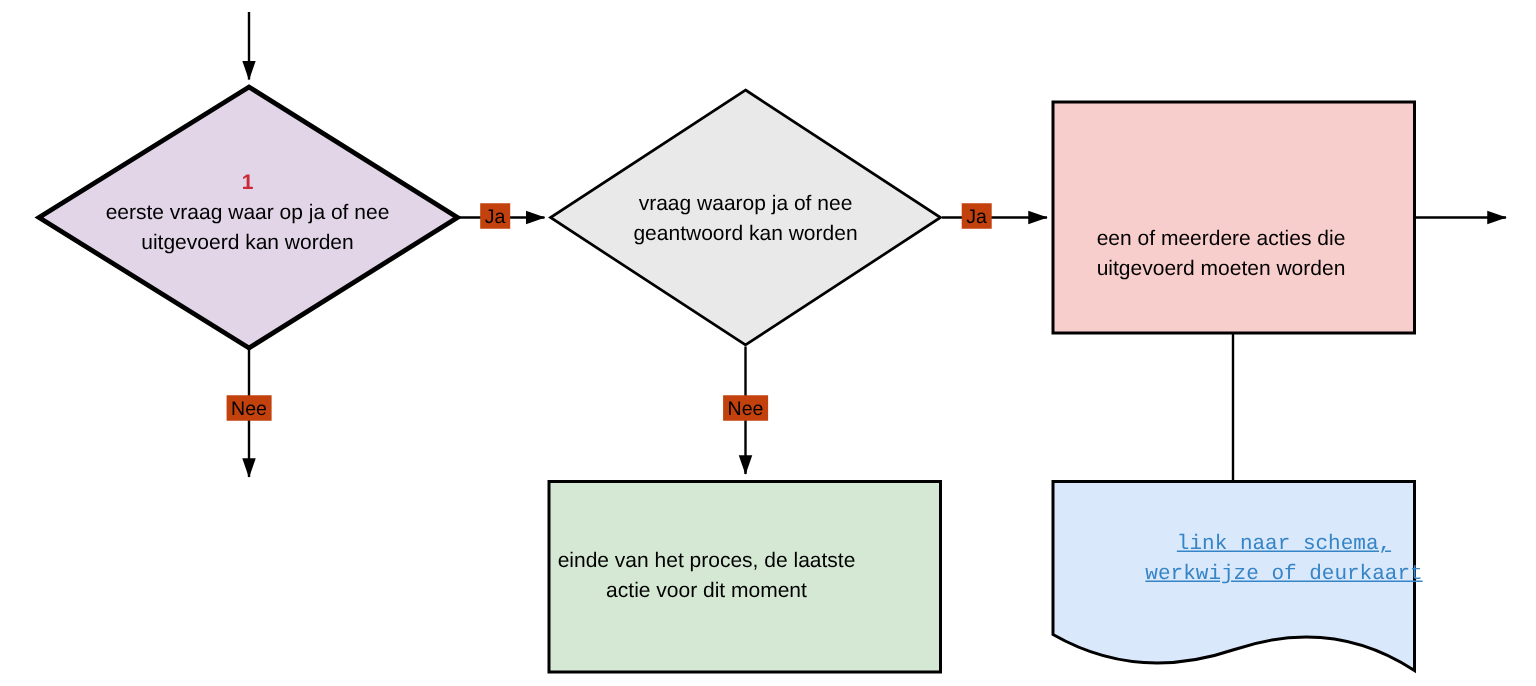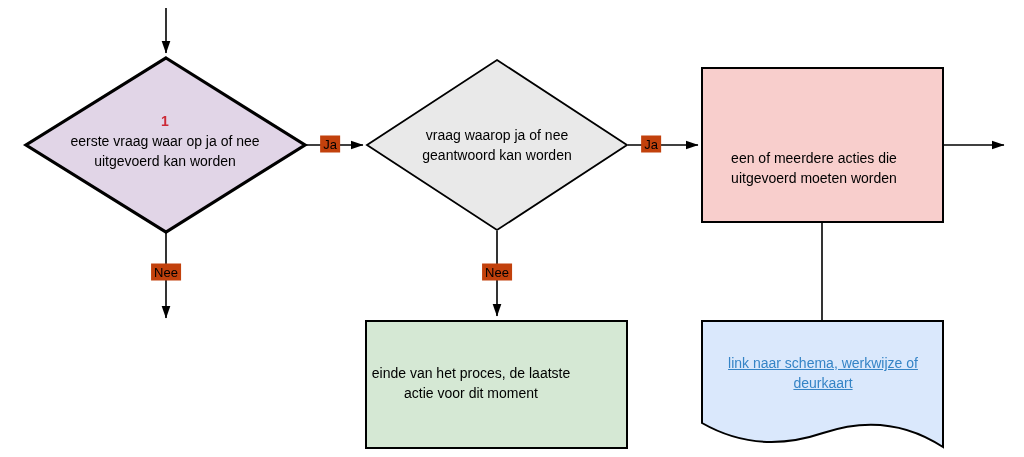--- a/index.html
+++ b/index.html
@@ -78,21 +78,21 @@
     <div class="node-number">1</div>
     <div>eerste vraag waar op ja of nee uitgevoerd kan worden</div>
   </div>
 
   <div class="lbl" style="left:497px; top:145px; width:185px;">vraag waarop ja of nee geantwoord kan worden</div>
 
   <div class="lbl" style="left:814px; top:144px; width:200px;margin-top:24px;">een of meerdere acties die uitgevoerd moeten worden</div>
 
   <div class="lbl" style="left:471px; top:383px; width:228px;">einde van het proces, de laatste actie voor dit moment</div>
 
-  <div class="lbl" style="left:823px; top:373px; width:225px;">
+  <div class="lbl" style="left:856px; top:373px; width:225px;font-family:Liberation Mono, monospace;">
     <span class="doc-link">link naar schema, werkwijze of deurkaart</span>
   </div>
 
   <div class="edge-lbl" style="left:330px; top:144px;">Ja</div>
 
   <div class="edge-lbl" style="left:166px; top:272px;">Nee</div>
 
   <div class="edge-lbl" style="left:651px; top:144px;">Ja</div>
 
   <div class="edge-lbl" style="left:497px; top:272px;">Nee</div>

